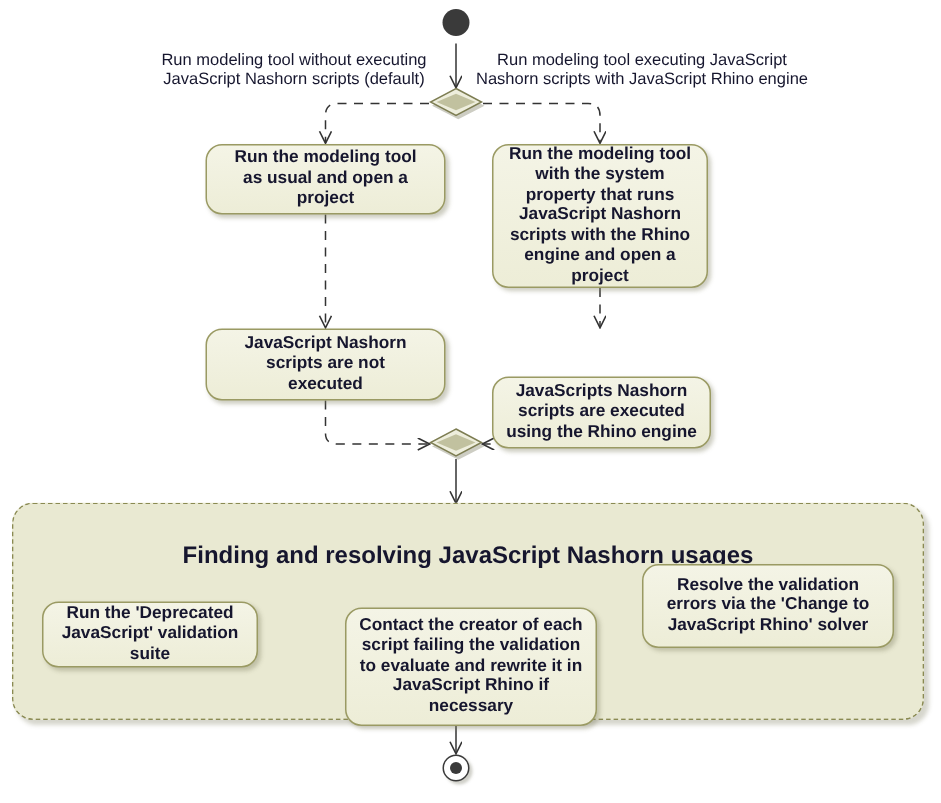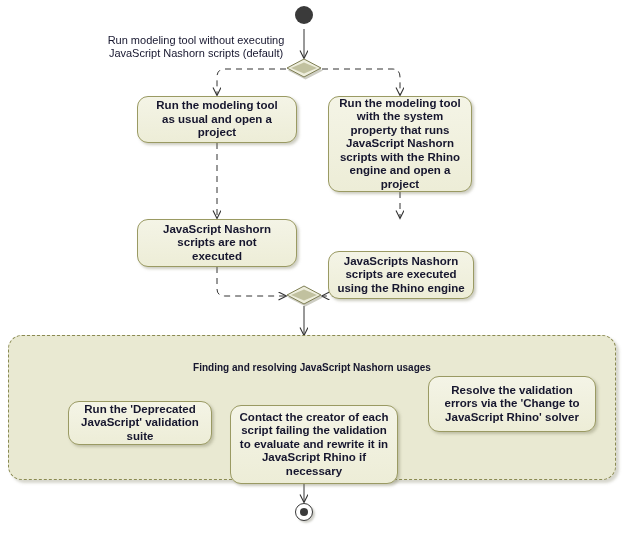--- a/index.html
+++ b/index.html
@@ -56,21 +56,21 @@
     text-align: center;
     font-size: 11px;
     color: #16162e;
   }
   .group-title {
     position: absolute;
     left: 0;
     right: 0;
     top: 26px;
     text-align: center;
-    font-size: 10px;
+    font-size: 16px;
     font-weight: bold;
     color: #16162e;
   }
 
   
   .action-node {
     position: absolute;
     box-sizing: border-box;
     border: 1px solid #9a9a63;
     border-radius: 11px;
@@ -176,20 +176,22 @@
 
     <svg class="diamond-node" style="left:286px; top:58px;" width="38" height="22" viewBox="0 0 38 22">
       <polygon points="19.5,3.5 37,12.5 19.5,21.5 2,12.5" fill="rgba(130,130,105,0.40)"></polygon>
       <polygon points="18,1 35,10 18,19 1,10" fill="#eeeedd" stroke="#7d7d52" stroke-width="1"></polygon>
       <polygon points="18,4.5 31,10 18,15.5 5,10" fill="#9c9c6c" opacity="0.55"></polygon>
     </svg>
 
     <div class="edge-label" style="left:96px; top:34px; width:200px;">Run modeling tool without executing
 JavaScript Nashorn scripts (default)</div>
 
+    <div class="edge-label" style="left:306px; top:34px; width:244px;">Run modeling tool executing JavaScript
+Nashorn scripts with JavaScript Rhino engine</div>
 
     <div class="action-node" style="left:137px; top:96px; width:160px; height:47px;">
       <span>Run the modeling tool
 as usual and open a
 project</span>
     </div>
 
     <div class="action-node" style="left:328px; top:96px; width:144px; height:96px;">
       <span>Run the modeling tool
 with the system
@@ -215,21 +217,21 @@
     <svg class="diamond-node" style="left:286px; top:285px;" width="38" height="22" viewBox="0 0 38 22">
       <polygon points="19.5,3.5 37,12.5 19.5,21.5 2,12.5" fill="rgba(130,130,105,0.40)"></polygon>
       <polygon points="18,1 35,10 18,19 1,10" fill="#eeeedd" stroke="#7d7d52" stroke-width="1"></polygon>
       <polygon points="18,4.5 31,10 18,15.5 5,10" fill="#9c9c6c" opacity="0.55"></polygon>
     </svg>
 
     <div class="structured-group" style="left:8px; top:335px; width:608px; height:145px;">
       <div class="group-title">Finding and resolving JavaScript Nashorn usages</div>
     </div>
 
-    <div class="action-node" style="left:28px; top:401px; width:144px; height:44px;margin-left:40px;">
+    <div class="action-node" style="left:28px; top:401px; width:144px; height:44px;">
       <span>Run the 'Deprecated
 JavaScript' validation suite</span>
     </div>
 
     <div class="action-node" style="left:230px; top:405px; width:168px; height:79px;">
       <span>Contact the creator of each
 script failing the validation
 to evaluate and rewrite it in
 JavaScript Rhino if
 necessary</span>

